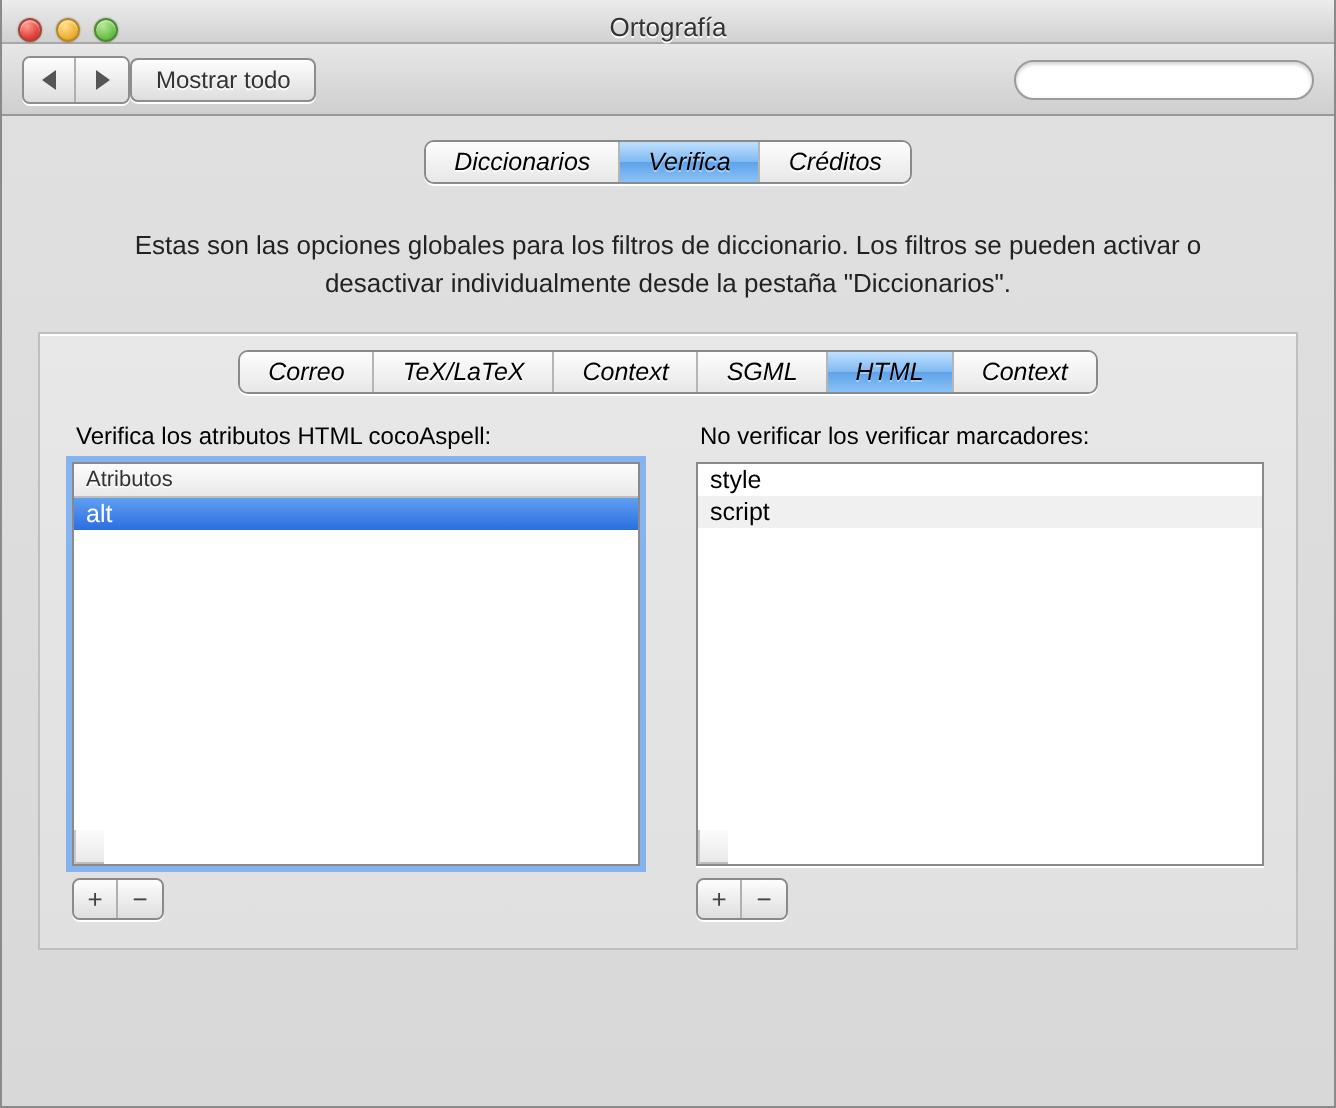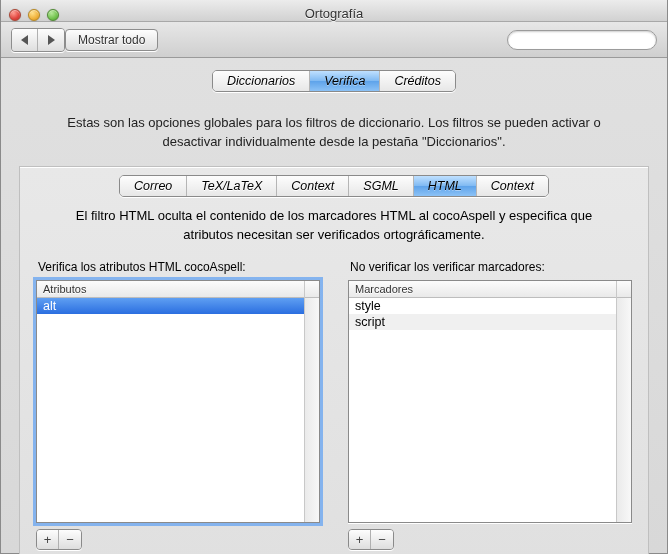--- a/index.html
+++ b/index.html
@@ -148,26 +148,27 @@
     gap: 28px;
     justify-content: space-between;
     padding: 0 4px;
   }
   .col { flex:1; min-width:0; }
   .col-label {
     font-size: 12px;
     margin: 4px 0 6px 2px;
   }
   .listbox {
-    height: 243px;
+    height: 202px;
     border: 1px solid #8a8a8a;
     background:#fff;
     box-shadow: 0 1px 0 #fff;
     position: relative;
     display:flex;
+    flex-direction:column;
   }
   .listbox.focused {
     box-shadow: 0 0 0 3px rgba(115,170,240,.85);
   }
   .listcol {
     flex:1;
     overflow:hidden;
   }
   .lh {
     height:17px;
@@ -270,21 +271,20 @@
         <div class="tabs" id="filter-tabs">
             <div class="tab">Correo</div>
             <div class="tab">TeX/LaTeX</div>
             <div class="tab">Context</div>
             <div class="tab">SGML</div>
             <div class="tab selected">HTML</div>
             <div class="tab">Context</div>
           </div>
       </div>
 
-      <div class="innerdesc">El filtro HTML oculta el contenido de los marcadores HTML al cocoAspell y especifica que atributos necesitan ser verificados ortográficamente.</div>
 
       <div class="cols">
 
         <div class="col">
           <div class="col-label">Verifica los atributos HTML cocoAspell:</div>
           <div class="listbox focused">
             <div class="listcol">
               <div class="lh">Atributos</div>
               <div class="rows" id="attr-rows">
                   <div class="row sel">alt</div>
@@ -297,21 +297,20 @@
           <div class="pm">
             <button>+</button>
             <button>−</button>
           </div>
         </div>
 
         <div class="col">
           <div class="col-label">No verificar los verificar marcadores:</div>
           <div class="listbox">
             <div class="listcol">
-              <div class="lh">Marcadores</div>
               <div class="rows" id="marker-rows">
                   <div class="row">style</div>
                   <div class="row alt">script</div>
                 </div>
             </div>
             <div class="sb">
                 <div class="cap"></div>
               </div>
           </div>
           <div class="pm">

